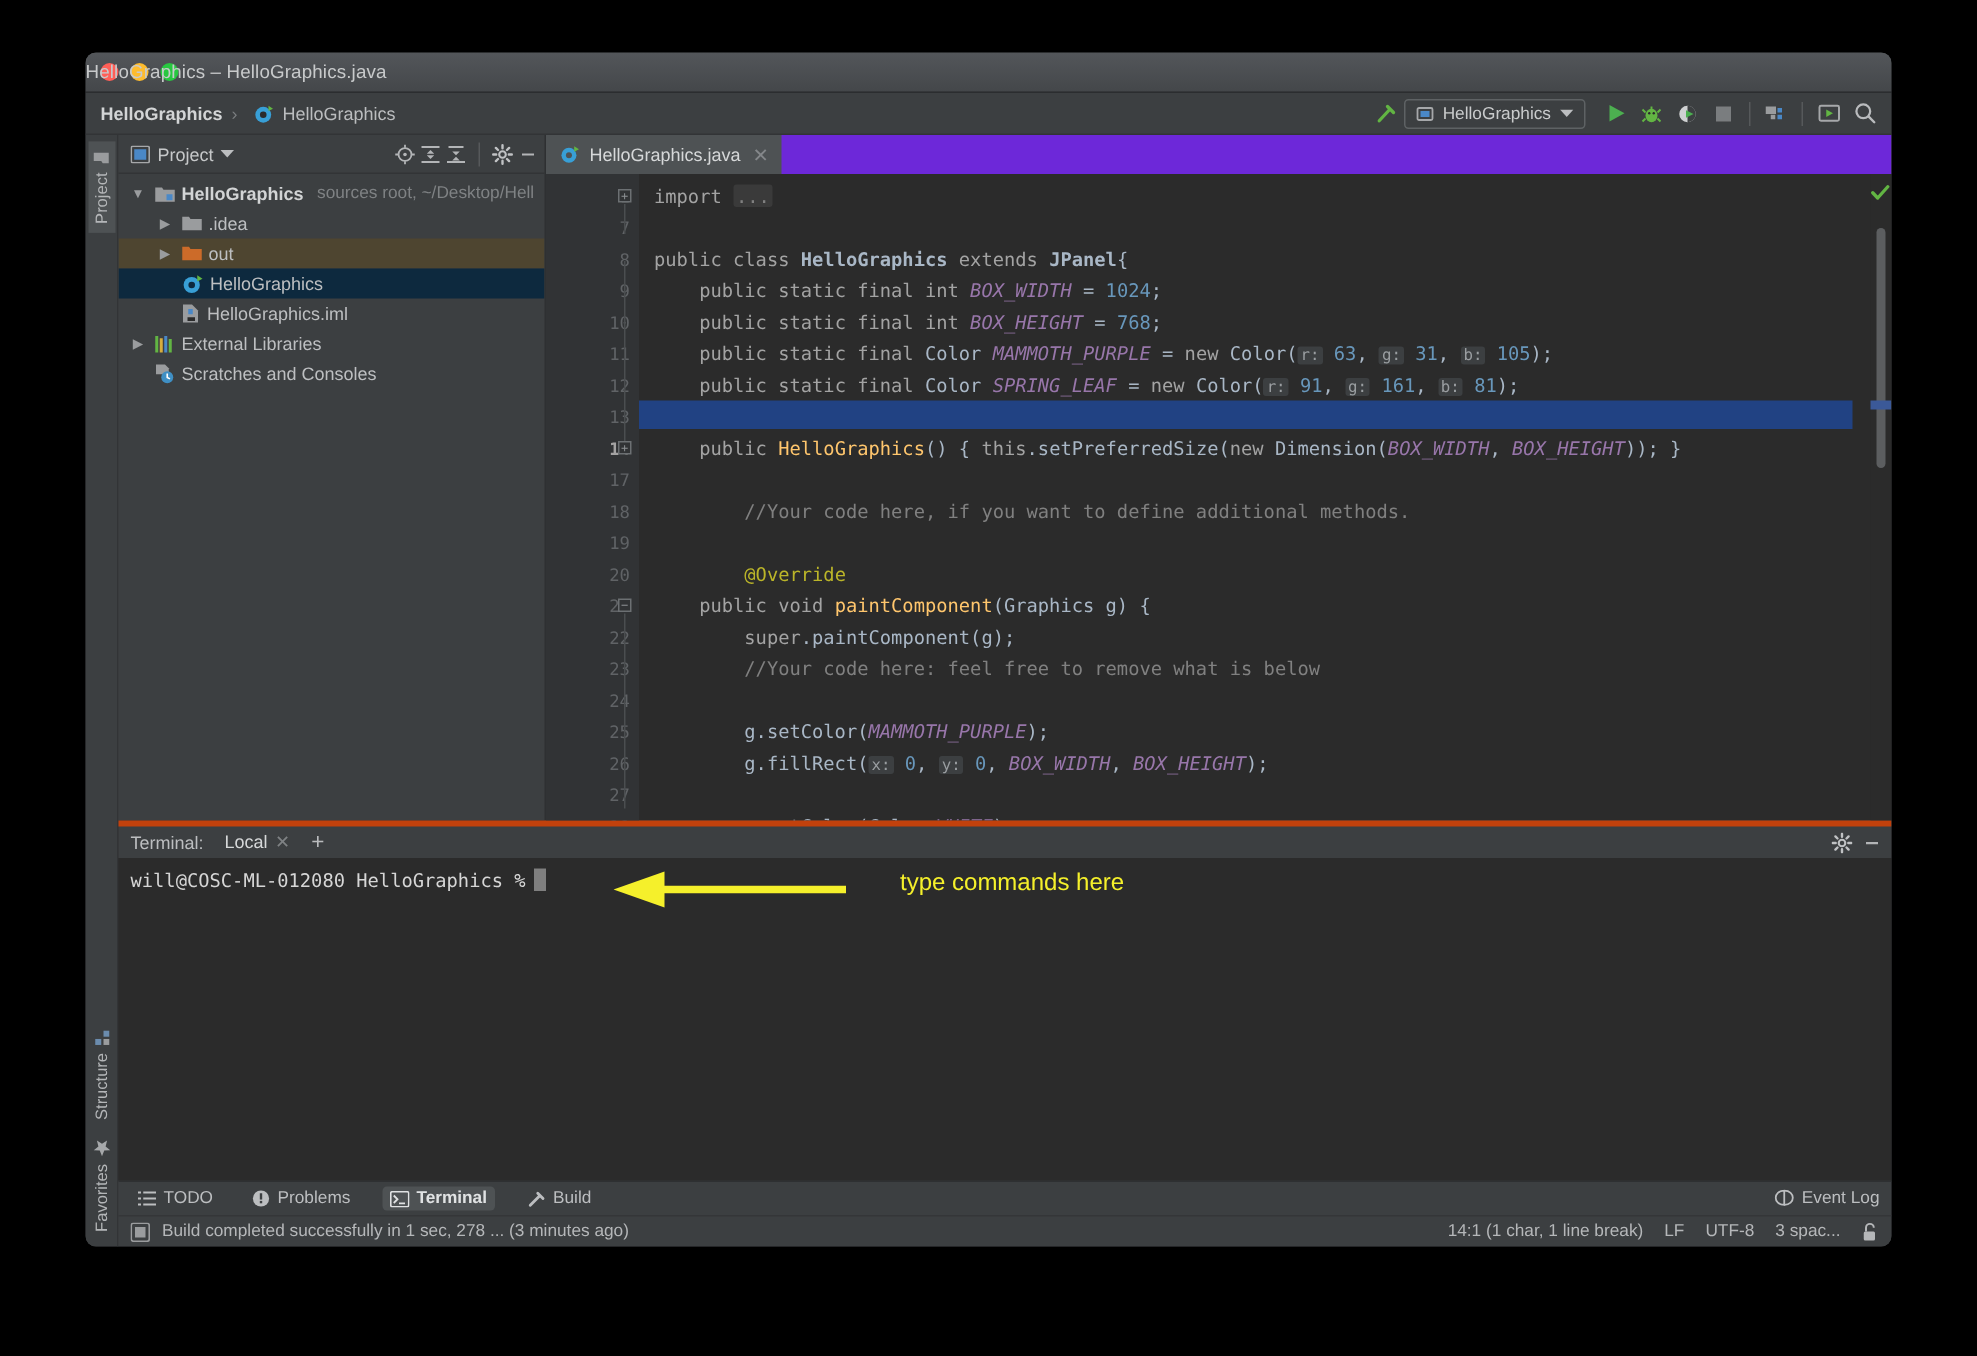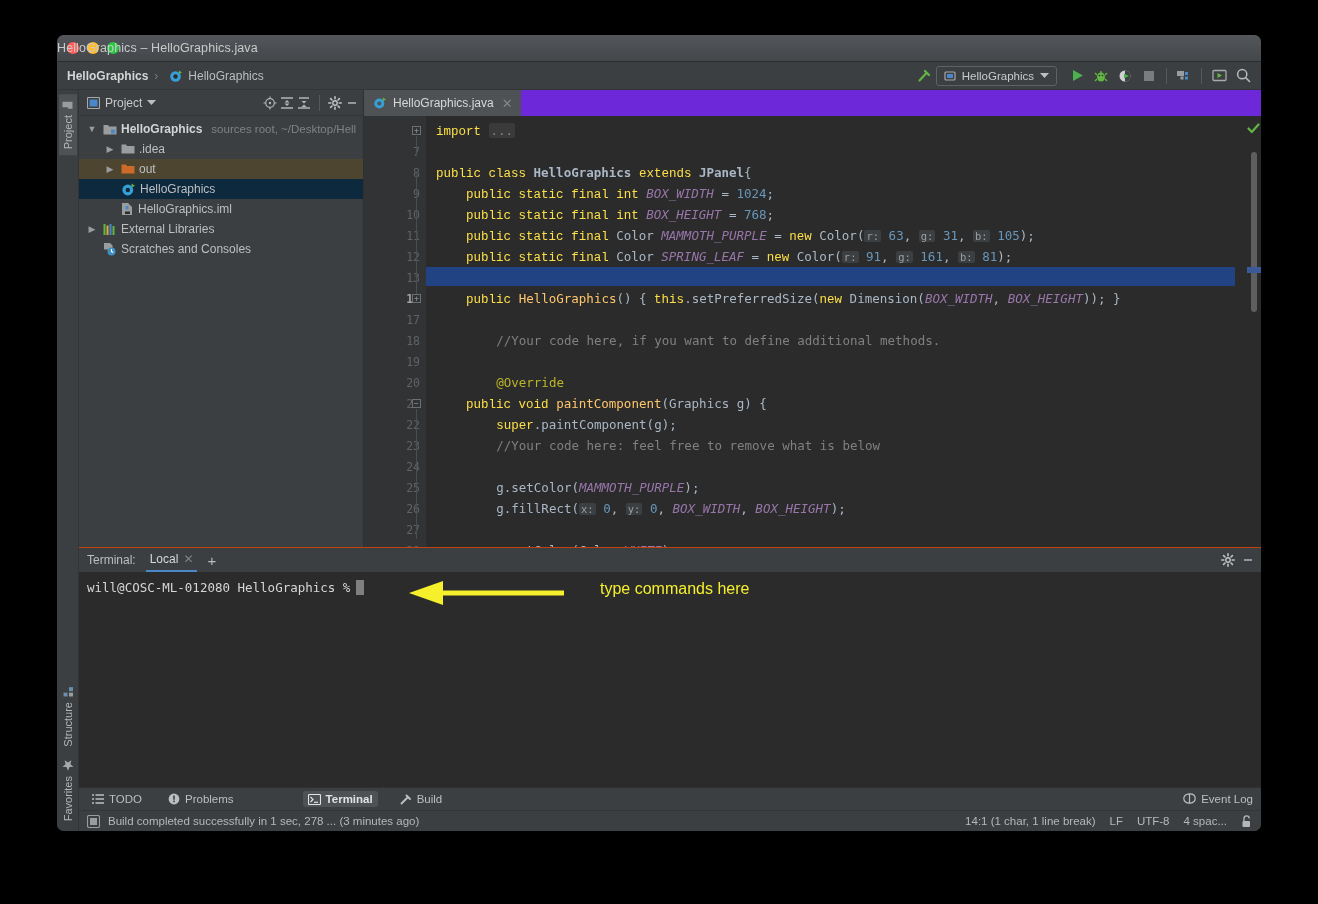--- a/index.html
+++ b/index.html
@@ -131,21 +131,21 @@
     flex: 1; position: relative; overflow: hidden;
     font-family: "DejaVu Sans Mono", monospace; font-size: 12.5px;
     padding-top: 4px; color: #a9b7c6;
   }
   .cline { height: 21px; line-height: 21px; white-space: pre; padding-left: 10px; }
   .fold { position: absolute; width: 9px; height: 9px; border: 1px solid #6c7073; color: #8d9194;
           font-size: 8px; line-height: 7px; text-align: center; background: #313335; }
   .vline { position: absolute; left: 4px; width: 1px; background: #4b4e50; }
 
   
-  .kw { color: #fde047; font-family: Liberation Mono, monospace; }
+  .kw { color: #a3a3a3; }
   .cls { color: #a9b7c6; }
   .const { color: #9876aa; font-style: italic; }
   .num { color: #6897bb; }
   .cmt { color: #808080; }
   .ann { color: #bbb529; }
   .fn { color: #ffc66d; }
   .hint {
     color: #9a9ea1; background: #3c3f41; border-radius: 2px;
     font-size: 10.5px; padding: 0 2px;
   }
@@ -155,21 +155,21 @@
   
   .rgutter { width: 14px; flex: 0 0 14px; background: #2b2b2b; position: relative; }
   .check { position: absolute; top: 6px; left: 0px; }
   .sbar { position: absolute; left: 4px; top: 36px; width: 6px; height: 160px; background: #5c5e60; border-radius: 3px; }
   .sbar-mark { position: absolute; left: 0; right: 0; height: 6px; background: #3b5998; }
 
   
   .terminal-panel { height: 240px; flex: 0 0 240px; display: flex; flex-direction: column; background: #2b2b2b; }
   .term-head {
     height: 25px; background: #3c3f41; display: flex; align-items: center;
-    padding: 0 6px 0 8px; gap: 10px; border-top: 1px solid #c2410c;
+    padding: 0 6px 0 8px; gap: 10px; border-top: 4px solid #c2410c;
   }
   .term-label { font-size: 12px; color: #bcbec0; }
   .term-tab {
     font-size: 12px; color: #d6d8d9; display: flex; align-items: center; gap: 5px;
     height: 24px; padding: 0 4px; border-bottom: 2px solid #4a88c7;
   }
   .term-tab .x { color: #7f8284; font-size: 12px; }
   .term-plus { color: #b9bbbd; font-size: 15px; }
   .term-head-right { margin-left: auto; display: flex; align-items: center; gap: 6px; }
   .term-body { flex: 1; background: #2b2b2b; position: relative; padding: 6px 0 0 8px; }
@@ -184,21 +184,21 @@
   }
   .annot-text { font-size: 16px; color: #f5f02b; font-family: "Liberation Sans", sans-serif; }
 
   
   .toolbtns {
     height: 23px; flex: 0 0 23px; background: #3c3f41;
     display: flex; align-items: center; padding: 0 8px; gap: 16px;
     border-top: 1px solid #2e3032;
   }
   .toolbtn { display: flex; align-items: center; gap: 5px; font-size: 11.5px; color: #bcbec0; padding: 2px 5px; border-radius: 3px; }
-  .toolbtn.active { background: #4e5254; color: #e0e2e3; font-weight: bold; margin-left: 48px; }
+  .toolbtn.active { background: #4e5254; color: #e0e2e3; font-weight: bold; }
   .toolbtn-right { margin-left: auto; display: flex; align-items: center; gap: 5px; font-size: 11.5px; color: #bcbec0; }
   .statusbar {
     height: 21px; flex: 0 0 21px; background: #3c3f41;
     display: flex; align-items: center; padding: 0 8px; gap: 8px;
     font-size: 11.5px; color: #b5b7b9; border-top: 1px solid #343638;
   }
   .status-right { margin-left: auto; display: flex; align-items: center; gap: 14px; }
   svg { display: block; }
 </style>
 </head>
@@ -633,21 +633,21 @@
           <svg width="13" height="13" viewBox="0 0 13 13">
                 <rect x="0.5" y="0.5" width="12" height="12" rx="1.5" fill="none" stroke="#9a9c9e" stroke-width="1.1"></rect>
                 <rect x="3" y="3" width="7" height="7" fill="#9a9c9e"></rect>
               </svg>
         </span>
         <span>Build completed successfully in 1 sec, 278 ... (3 minutes ago)</span>
         <div class="status-right">
           <span>14:1 (1 char, 1 line break)</span>
           <span>LF</span>
           <span>UTF-8</span>
-          <span>4 spac...</span>
+          <span>3 spac...</span>
           <span>
             <svg width="12" height="13" viewBox="0 0 12 13">
                   <path d="M3 6 V3.5 A2.6 2.6 0 0 1 8.2 3.5" fill="none" stroke="#b5b7b9" stroke-width="1.3"></path>
                   <rect x="1.5" y="6" width="7.5" height="6" rx="1" fill="#b5b7b9"></rect>
                 </svg>
           </span>
         </div>
       </div>
 
     </div>

